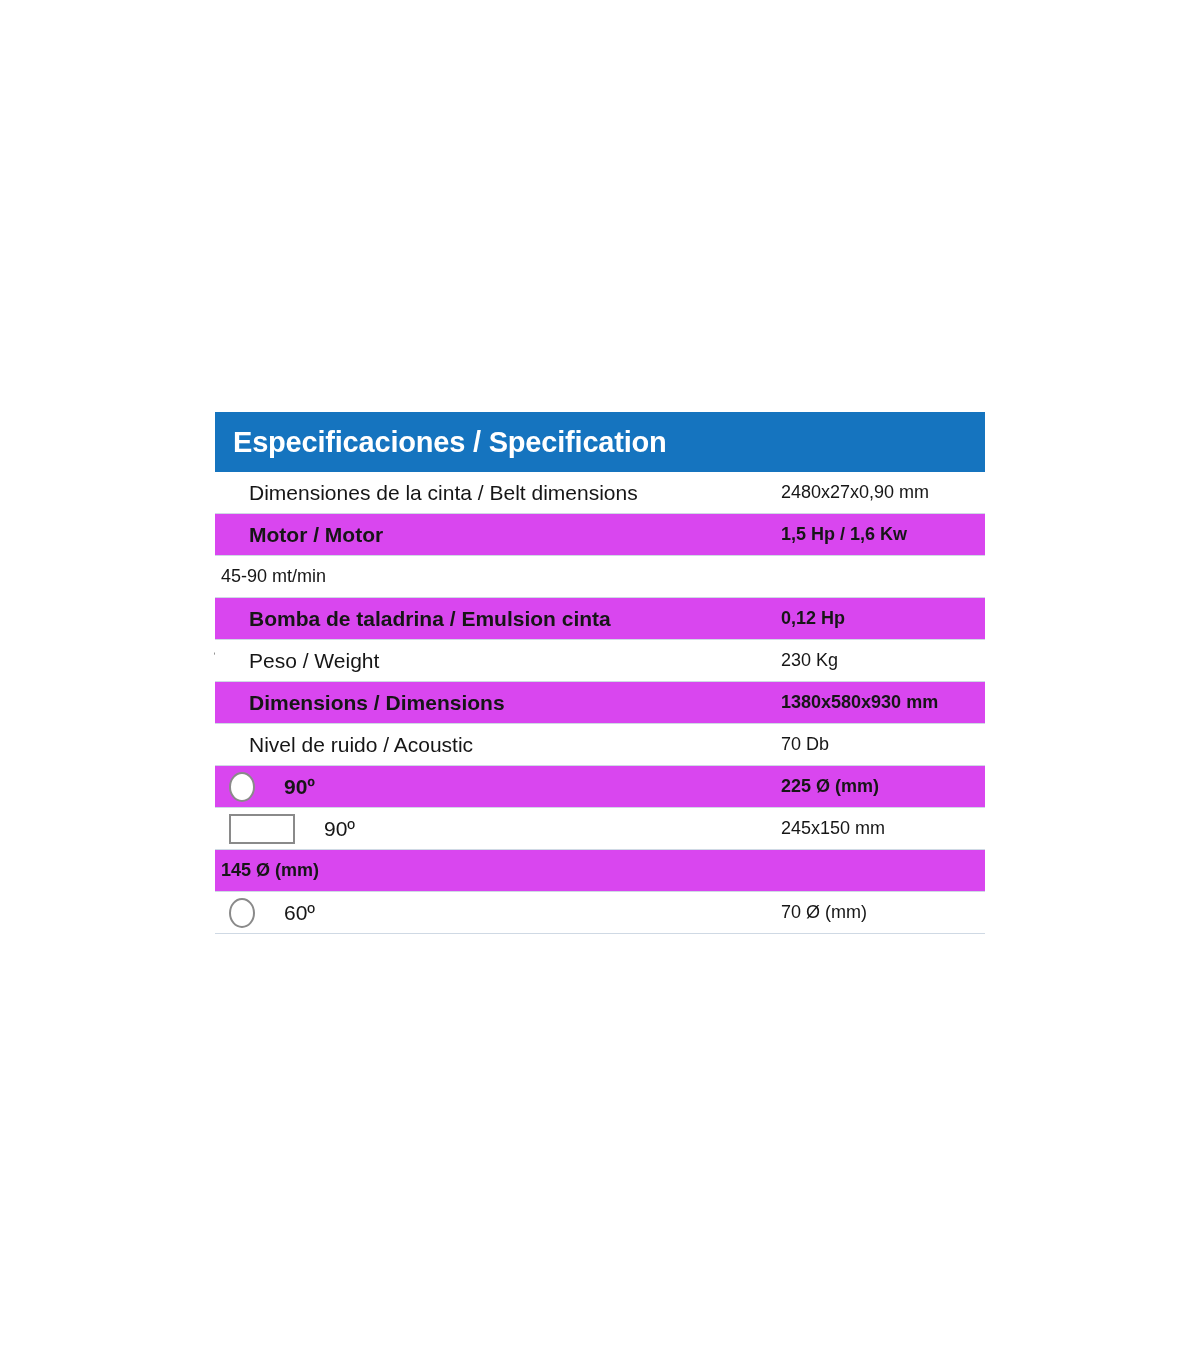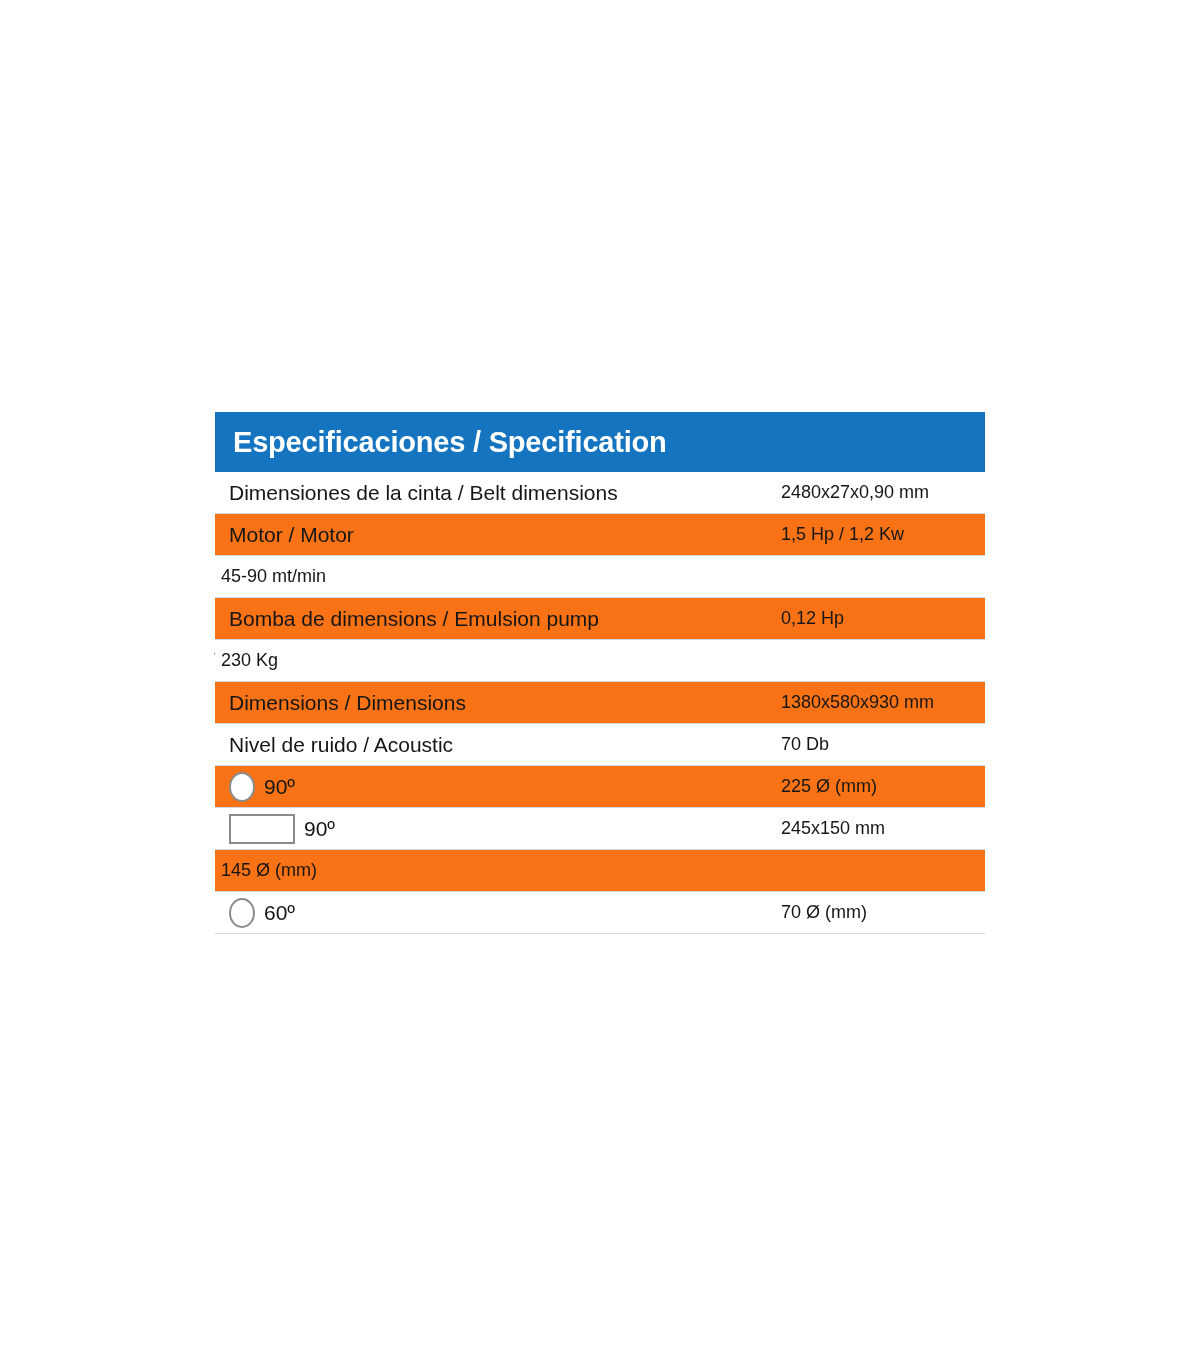--- a/index.html
+++ b/index.html
@@ -35,21 +35,22 @@
   }
 
   .spec-row {
     display: flex;
     align-items: center;
     height: 42px;
     border-bottom: 1px solid #cfd9e4;
     box-sizing: border-box;
   }
   .spec-row.alt {
-    background: #f97316;
+    background: #d946ef;
+    font-weight: bold;
   }
   .spec-row.plain {
     background: #ffffff;
   }
 
   .cell-label {
     flex: 0 0 560px;
     padding-left: 14px;
     font-size: 21px;
     color: #161616;
@@ -79,20 +80,21 @@
   }
   .rect-icon {
     width: 62px;
     height: 26px;
     border: 2px solid #8a8a8a;
     background: #ffffff;
   }
 
   .label-text {
     display: inline-block;
+    margin-left: 20px;
   }
 
   .stray-dot {
     position: absolute;
     left: 214px;
     top: 652px;
     width: 3px;
     height: 3px;
     background: #8a8a8a;
     border-radius: 50%;
@@ -111,35 +113,38 @@
     <div class="cell-label">
       <span class="label-text">Dimensiones de la cinta / Belt dimensions</span>
     </div>
     <div class="cell-value">2480x27x0,90 mm</div>
   </div>
 
   <div class="spec-row alt">
     <div class="cell-label">
       <span class="label-text">Motor / Motor</span>
     </div>
-    <div class="cell-value">1,5 Hp / 1,2 Kw</div>
+    <div class="cell-value">1,5 Hp / 1,6 Kw</div>
   </div>
 
   <div class="spec-row plain">
     <div class="cell-value">45-90 mt/min</div>
   </div>
 
   <div class="spec-row alt">
     <div class="cell-label">
-      <span class="label-text">Bomba de dimensions / Emulsion pump</span>
+      <span class="label-text">Bomba de taladrina / Emulsion cinta</span>
     </div>
     <div class="cell-value">0,12 Hp</div>
   </div>
 
   <div class="spec-row plain">
+    <div class="cell-label">
+      <span class="label-text">Peso / Weight</span>
+    </div>
     <div class="cell-value">230 Kg</div>
   </div>
 
   <div class="spec-row alt">
     <div class="cell-label">
       <span class="label-text">Dimensions / Dimensions</span>
     </div>
     <div class="cell-value">1380x580x930 mm</div>
   </div>
 

